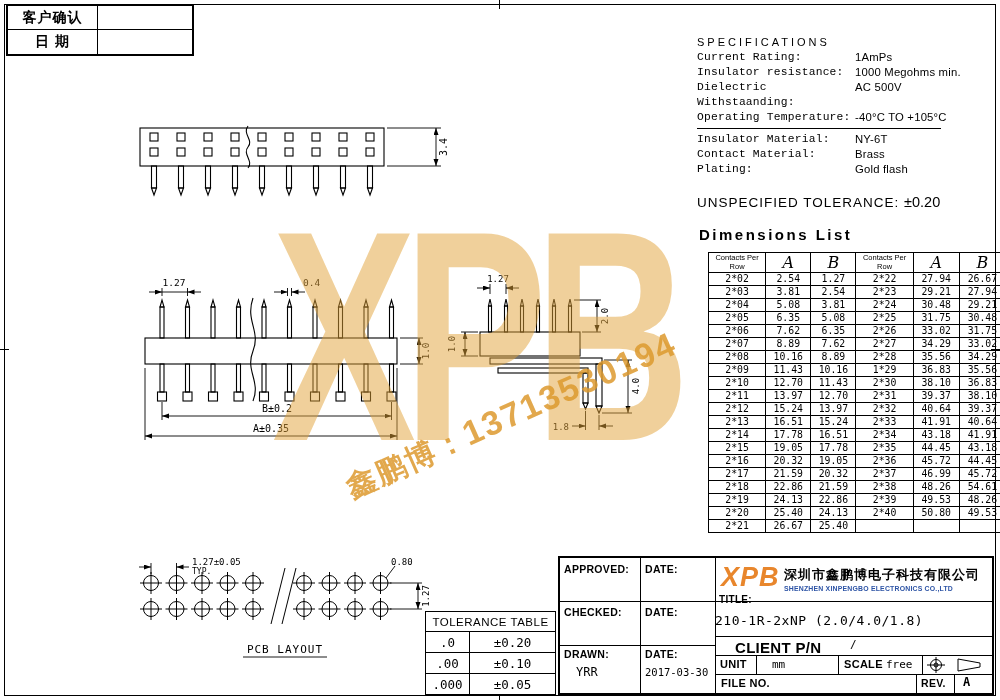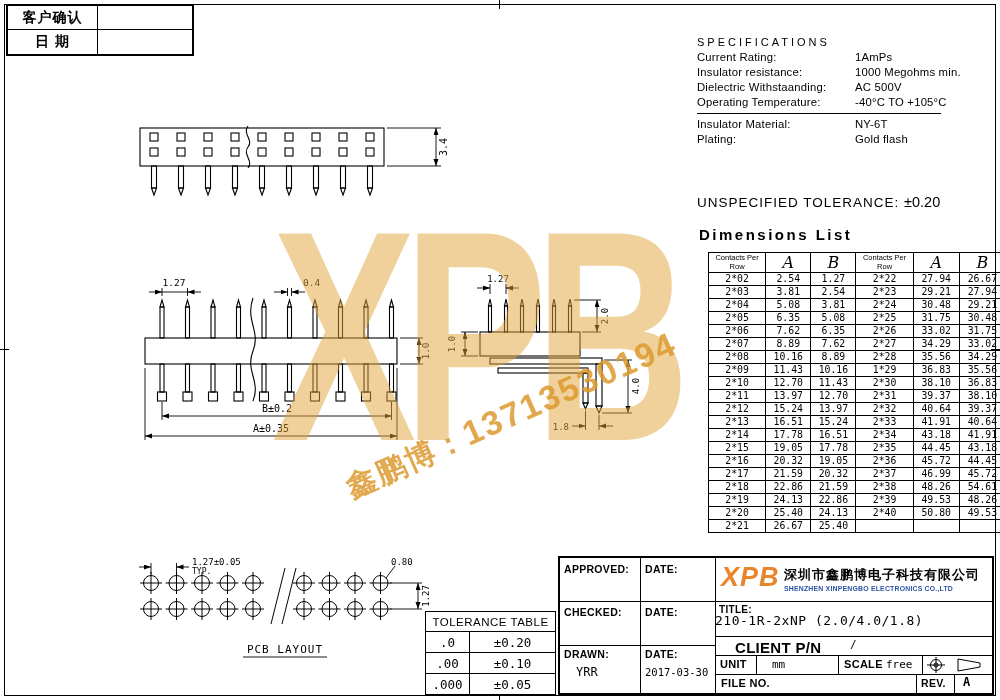--- a/index.html
+++ b/index.html
@@ -25,21 +25,21 @@
   .client-row.first { border-bottom:1.5px solid #000; }
   .client-label { width:90px; border-right:1.5px solid #000; display:flex;
                   align-items:center; justify-content:center;
                   font-size:14px; font-weight:bold; letter-spacing:1px; }
   .client-cell { flex:1; }
 
   
   .spec { position:absolute; left:697px; top:36px; width:298px; }
   .spec-title { font-size:11px; letter-spacing:3px; margin-bottom:2px; }
   .spec-row { display:flex; font-size:11.3px; line-height:15px; letter-spacing:.2px; }
-  .spec-label { width:158px; flex:none; }
+  .spec-label { width:158px; flex:none;font-family:Liberation Mono, monospace; }
   .spec-sep { border-top:1px solid #000; width:244px; margin:3px 0; }
 
   .untol { position:absolute; left:697px; top:194px; font-size:13.5px; letter-spacing:1px; }
   .untol .val { font-size:14.5px; letter-spacing:0; }
 
   .dimlist-title { position:absolute; left:699px; top:226px; font-size:15px; letter-spacing:2.5px;font-weight:bold; }
 
   
   .dims { position:absolute; left:697px; top:252px; width:298px; background:transparent; }
   .dims table { border-collapse:collapse; width:100%; table-layout:fixed;margin-left:11px; }
@@ -125,20 +125,24 @@
     <span class="spec-value">AC 500V</span>
   </div>
   <div class="spec-row">
     <span class="spec-label">Operating Temperature:</span>
     <span class="spec-value">-40°C TO +105°C</span>
   </div>
   <div class="spec-sep"></div>
   <div class="spec-row">
     <span class="spec-label">Insulator Material:</span>
     <span class="spec-value">NY-6T</span>
+  </div>
+  <div class="spec-row">
+    <span class="spec-label">Contact Material:</span>
+    <span class="spec-value">Brass</span>
   </div>
   <div class="spec-row">
     <span class="spec-label">Plating:</span>
     <span class="spec-value">Gold flash</span>
   </div>
 </div>
 
 <div class="untol">
   <span>UNSPECIFIED TOLERANCE:</span>
   <span class="val">±0.20</span>
@@ -613,21 +617,21 @@
   <span class="lbl" style="left:85px;top:48px">DATE:</span>
   <span class="lbl" style="left:4px;top:90px">DRAWN:</span>
   <span class="val" style="left:16px;top:107px;font-size:12px">YRR</span>
   <span class="lbl" style="left:85px;top:90px">DATE:</span>
   <span class="val" style="left:85px;top:108px;font-size:10.5px">2017-03-30</span>
 
   <span class="tb-logo">XPB</span>
   <span class="tb-cn">深圳市鑫鹏博电子科技有限公司</span>
   <span class="tb-en">SHENZHEN XINPENGBO ELECTRONICS CO.,LTD</span>
 
-  <span class="lbl" style="left:159px;top:46px;font-size:10px">TITLE:</span>
+  <span class="lbl" style="left:159px;top:36px;font-size:10px">TITLE:</span>
   <div class="tb-part">210-1R-2xNP (2.0/4.0/1.8)</div>
 
   <span class="lbl" style="left:175px;top:81px;font-size:15px">CLIENT P/N</span>
   <span class="val" style="left:290px;top:80px">/</span>
 
   <span class="lbl" style="left:160px;top:100px;font-size:11px">UNIT</span>
   <span class="val" style="left:212px;top:100px">mm</span>
   <span class="lbl" style="left:284px;top:100px;font-size:11px">SCALE</span>
   <span class="val" style="left:326px;top:100px">free</span>
 

